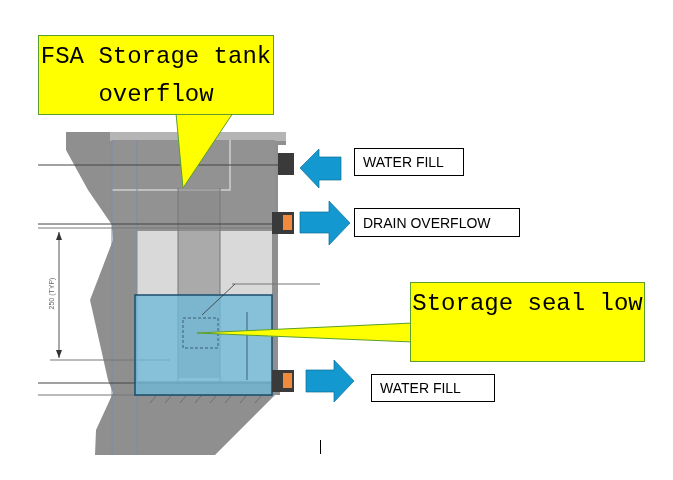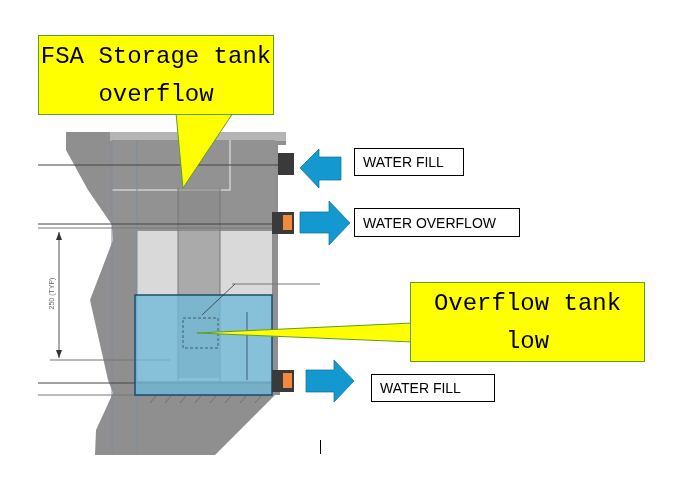--- a/index.html
+++ b/index.html
@@ -75,23 +75,23 @@
     <polygon points="176,113 233,113 183,188" fill="#ffff00" stroke="#5a9e2e" stroke-width="1"></polygon>
     <polygon points="413,323 413,342 197,333" fill="#ffff00" stroke="#5a9e2e" stroke-width="1"></polygon>
   </svg>
 
   <div class="callout" style="left:38px;top:35px;width:236px;height:80px;padding-top:2px;">
     <div>FSA Storage tank</div>
     <div>overflow</div>
   </div>
 
   <div class="callout" style="left:410px;top:282px;width:235px;height:80px;padding-top:2px;">
-    <div>Overflow tank low</div>
+    <div>Storage seal low</div>
   </div>
 
   <div class="label-box" style="left:354px;top:148px;width:110px;height:28px;">WATER FILL</div>
-  <div class="label-box" style="left:354px;top:208px;width:166px;height:29px;">WATER OVERFLOW</div>
+  <div class="label-box" style="left:354px;top:208px;width:166px;height:29px;">DRAIN OVERFLOW</div>
   <div class="label-box" style="left:371px;top:374px;width:124px;height:28px;">WATER FILL</div>
 
   <div class="dim-text" style="left:36px;top:290px;">250 (TYP)</div>
 
   <div class="cursor" style="left:320px;top:440px;"></div>
 </div>
 
 </body></html>

